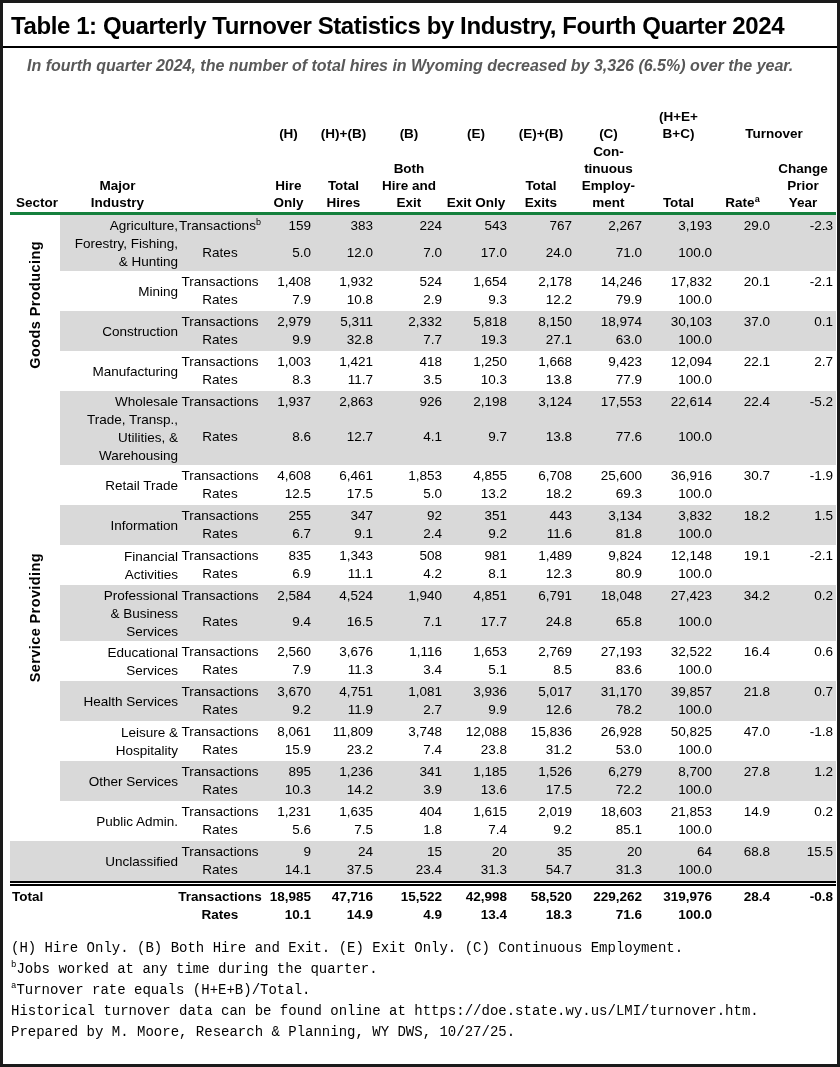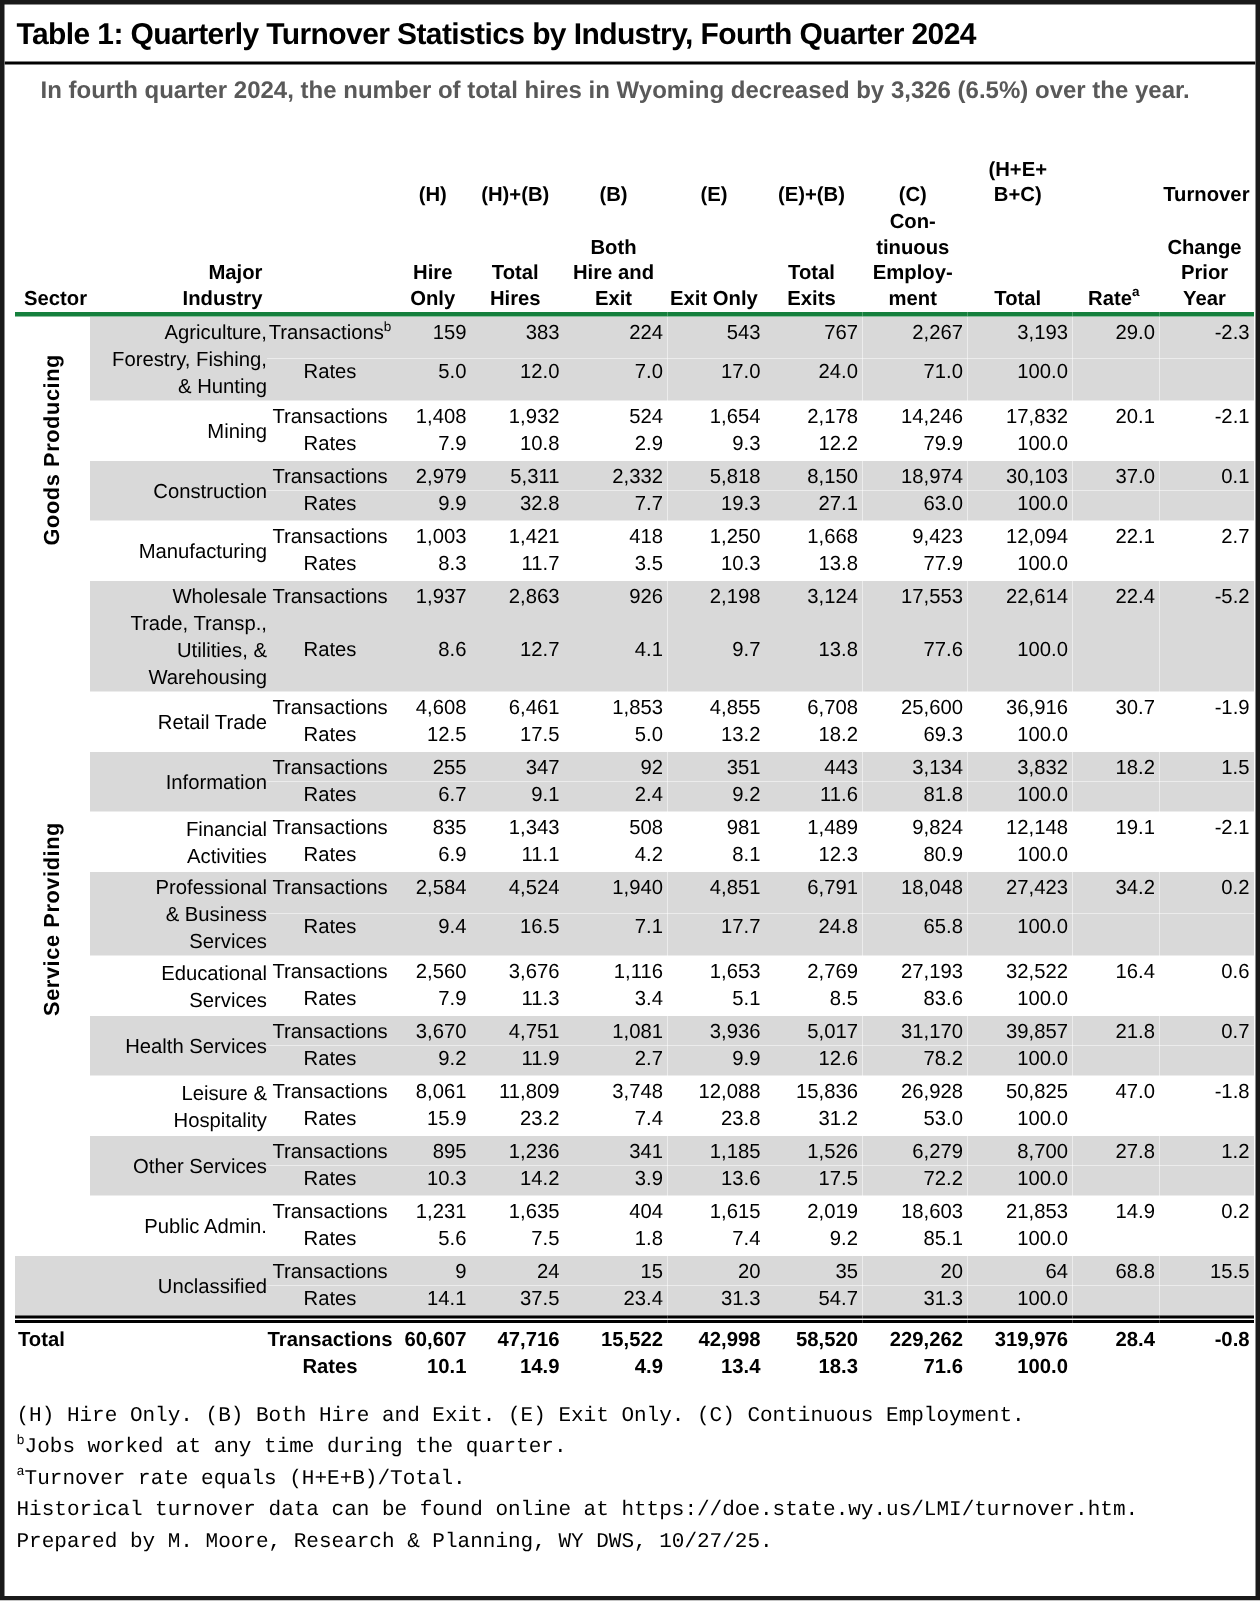--- a/index.html
+++ b/index.html
@@ -2,40 +2,40 @@
 <html><head>
 <meta charset="utf-8">
 <style>
   html,body { margin:0; padding:0; background:#fff; }
   body { width:840px; font-family:"Liberation Sans", sans-serif; color:#000; }
   .page {
     box-sizing:border-box; width:840px; height:1067px;
     border:3px solid #1a1a1a; background:#fff; overflow:hidden;
   }
   .title {
-    font-size:20px; font-weight:700; letter-spacing:-0.4px;
+    font-size:24px; font-weight:700; letter-spacing:-0.4px;
     padding:9px 8px 6px 8px; line-height:1.15;
   }
   .title-rule { border-top:2px solid #000; height:0; }
   .subtitle {
-    color:#595959; font-weight:700; 
+    color:#595959; font-weight:700; font-style:italic;
     font-size:16px; line-height:1.3; padding:8px 10px 0 8px; text-indent:16px;
   }
   table.ttable {
     border-collapse:collapse; table-layout:fixed; width:826px;
     margin:20px 7px 0 7px; font-size:13.5px;
   }
   .ttable th {
     font-weight:700; vertical-align:bottom; 
     padding:0 3px 1px 0; line-height:17px; white-space:pre-line; font-size:13.5px;
   }
   .ttable thead tr.codes th { padding-top:12px; }
   .ttable thead tr.hdr2 th { border-bottom:3px solid #15803d; }
   .th-left { text-align:left !important; padding-left:6px !important; }
-  .th-center { text-align:right; }
+  .th-center { text-align:center; }
   .ttable td {
     line-height:18px; padding:0 3px 0 0; vertical-align:top;
     white-space:pre-line; overflow:hidden;
   }
   td.num { text-align:right; }
   td.lbl { text-align:center; padding-right:4px; white-space:nowrap; }
   td.ind { text-align:right; padding-left:3px; padding-right:0; vertical-align:middle; }
   td.sector { vertical-align:middle; text-align:center; padding:0; }
   .vlabel {
     writing-mode:vertical-rl; transform:rotate(180deg);
@@ -501,21 +501,21 @@
           <td class="num shade">31.3</td>
           <td class="num shade">54.7</td>
           <td class="num shade">31.3</td>
           <td class="num shade">100.0</td>
           <td class="num shade"></td>
           <td class="num shade"></td>
         </tr>
         <tr class="bt total-1">
           <td class="total-lbl" colspan="2" rowspan="2">Total</td>
           <td class="lbl">Transactions</td>
-          <td class="num">60,607</td>
+          <td class="num">18,985</td>
           <td class="num">47,716</td>
           <td class="num">15,522</td>
           <td class="num">42,998</td>
           <td class="num">58,520</td>
           <td class="num">229,262</td>
           <td class="num">319,976</td>
           <td class="num">28.4</td>
           <td class="num">-0.8</td>
         </tr>
         <tr class="bb total-2">

